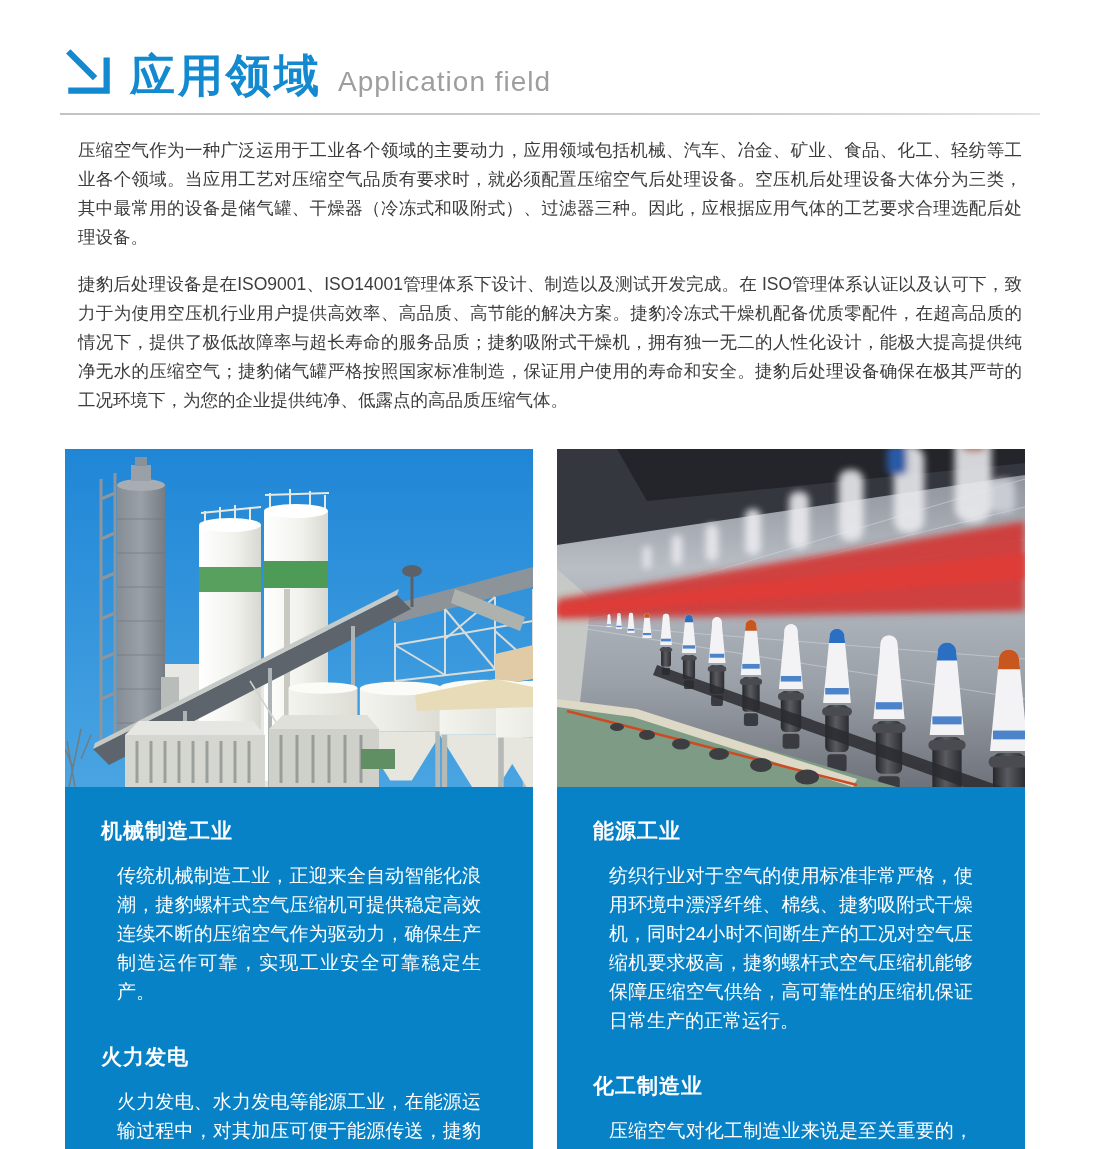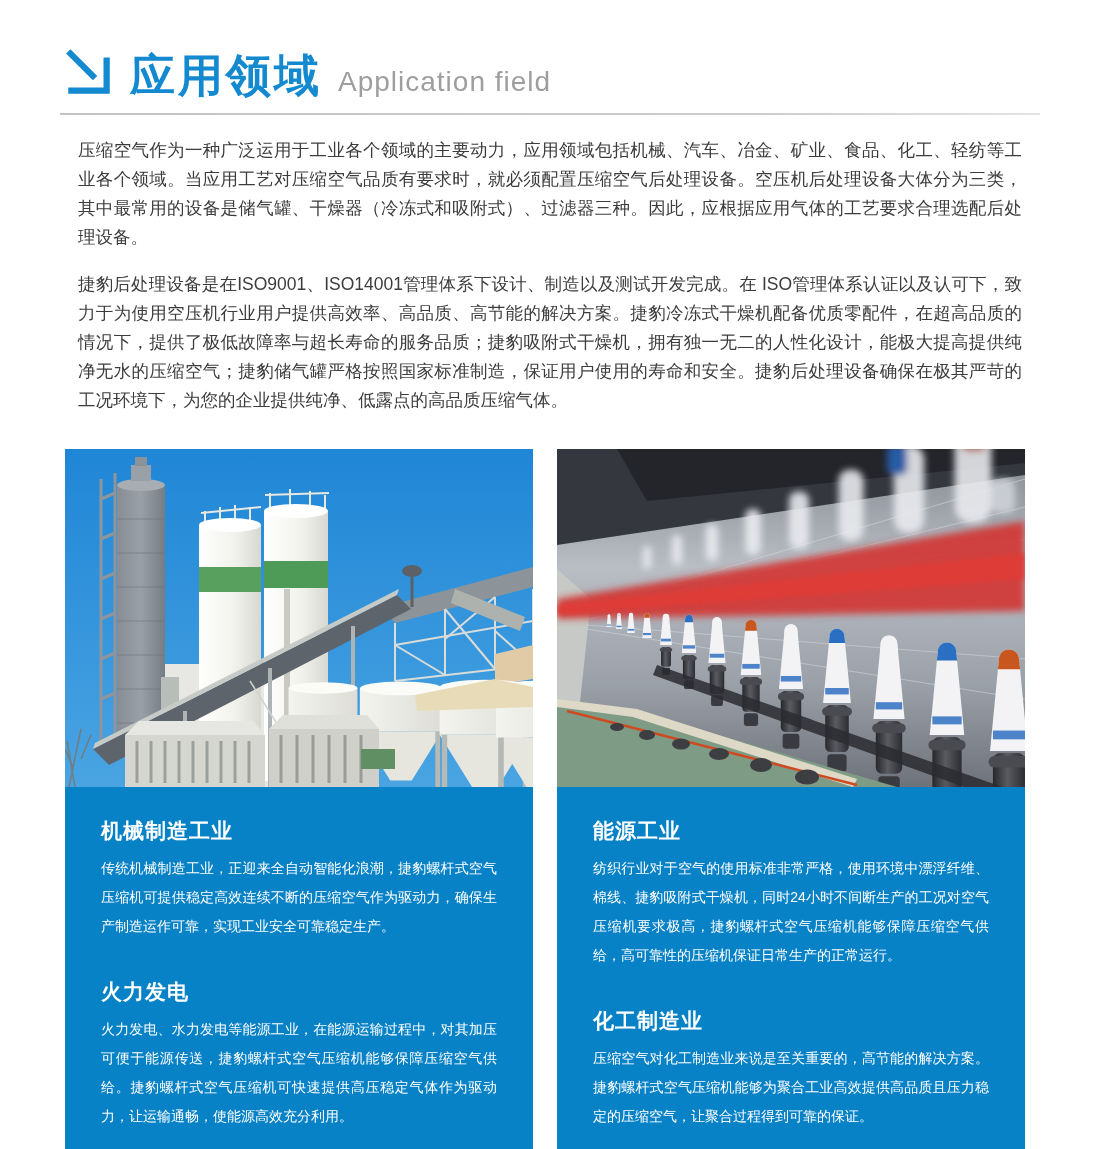--- a/index.html
+++ b/index.html
@@ -15,21 +15,21 @@
   .title-en { font-size:28px; font-weight:normal; color:#9e9e9e; letter-spacing:1px; line-height:1; padding-bottom:2px; }
   .rule { margin:15px 60px 0; height:2px; background:linear-gradient(to right,#c3c3c3 0%,#cccccc 70%,#e3e3e3 100%); }
   .intro { margin:21px 60px 0; width:980px; font-size:17.5px; line-height:29px; color:#3c3c3c; text-align:justify; }
   .intro p { margin:18px; }
   .columns { margin:34px 0 0 65px; display:flex; gap:24px; }
   .col { width:468px; display:flex; flex-direction:column; }
   .photo { width:468px; height:338px; overflow:hidden; }
   .photo svg { display:block; }
   .panel { background:#0882c6; height:407px; padding:30px 36px 0; }
   .sec-heading { font-size:21px; font-weight:600; color:#ffffff; letter-spacing:1px; margin:0 0 9px; }
-  .sec-body { font-size:14px; line-height:29px; color:#ffffff; text-align:justify; margin:0; }
+  .sec-body { font-size:19px; line-height:29px; color:#ffffff; text-align:justify; margin:16px; }
   .section + .section { margin-top:37px; }
 </style>
 </head>
 <body>
 
 <div class="header">
   <svg class="hdr-icon" viewBox="0 0 60 56">
     <path d="M9 6 L39 36"></path>
     <path d="M9 50 L52 50 L52 13"></path>
   </svg>

